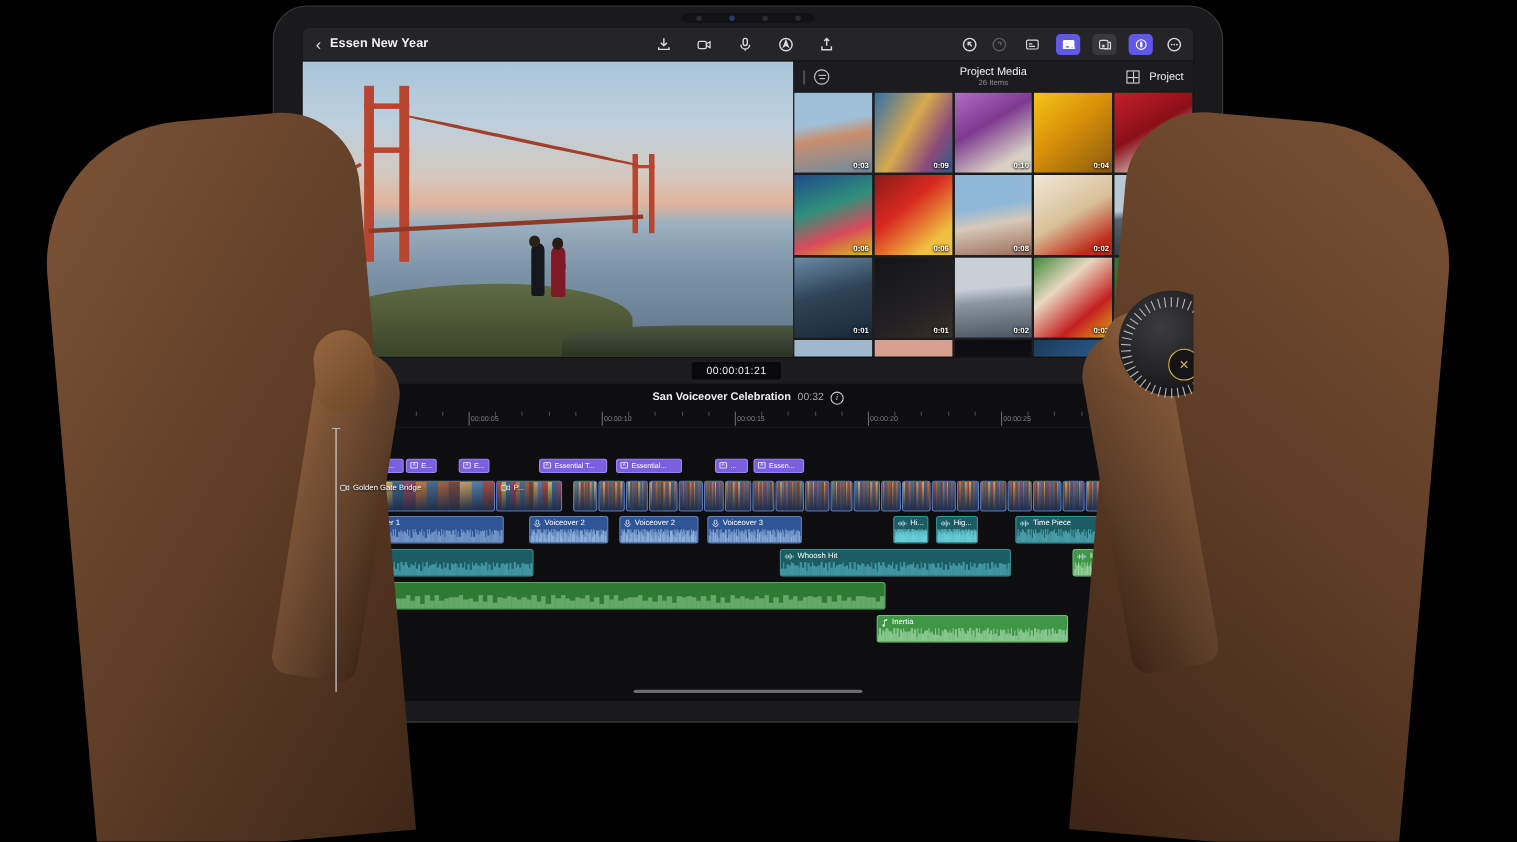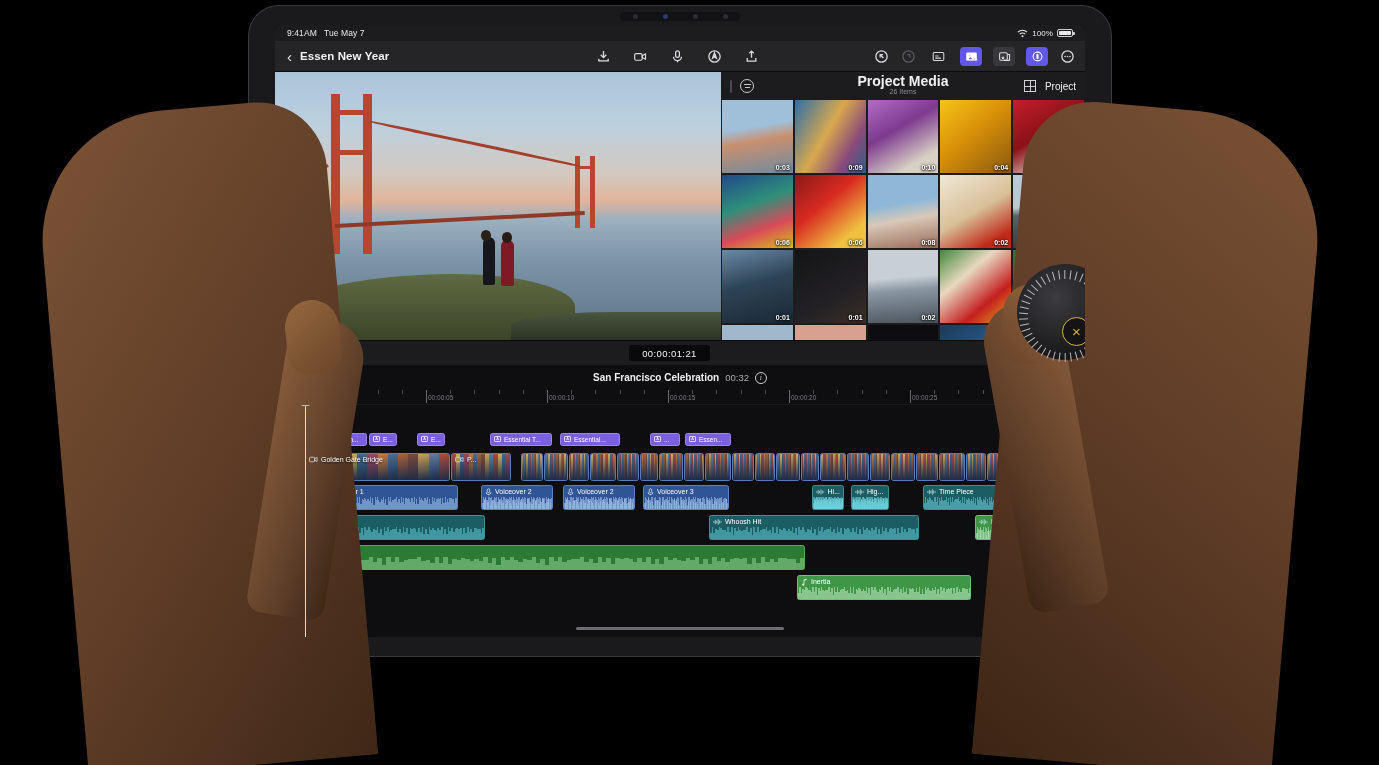--- a/index.html
+++ b/index.html
@@ -89,21 +89,21 @@
   .hill { position:absolute; background:linear-gradient(180deg,#5f6b43,#3c4429); }
 
   
   #media { flex:1; background:#1c1c1e; display:flex; flex-direction:column; }
   #media-head { height:28px; display:flex; align-items:center; padding:0 9px; position:relative; }
   .grip { width:2px;height:13px;background:#4a4a4e;border-radius:1px;margin-right:8px;}
   .circ-icon{width:14px;height:14px;border:1.1px solid #c8c8cc;border-radius:50%;display:flex;flex-direction:column;justify-content:center;align-items:center;gap:1.5px;}
   .circ-icon i{display:block;height:1px;background:#c8c8cc;}
   .circ-icon i:nth-child(1){width:7px;} .circ-icon i:nth-child(2){width:5px;}
   #media-head .titleblk{position:absolute;left:0;right:0;text-align:center;pointer-events:none;}
-  #media-head .t1{color:#f0f0f2;font-size:14px;font-weight:bold;line-height:11px;}
+  #media-head .t1{color:#f0f0f2;font-size:10px;font-weight:normal;line-height:11px;}
   #media-head .t2{color:#8e8e93;font-size:7px;line-height:9px;}
   #media-head .right{margin-left:auto;display:flex;align-items:center;gap:9px;z-index:2;}
   .gridicon{width:12px;height:12px;border:1.1px solid #d2d2d6;position:relative;}
   .gridicon::before{content:'';position:absolute;left:50%;top:0;bottom:0;width:1px;background:#d2d2d6;}
   .gridicon::after{content:'';position:absolute;top:50%;left:0;right:0;height:1px;background:#d2d2d6;}
   #media-head .select{color:#f0f0f2;font-size:10px;}
 
   #grid { flex:1; display:grid; grid-template-columns:repeat(5,1fr); gap:2px; padding:0 1px; align-content:start; overflow:hidden;}
   .cell { position:relative; height:73px; overflow:hidden; background:#222; }
   .cell .dur { position:absolute; right:3px; bottom:2px; color:#fff; font-size:7px;
@@ -176,37 +176,20 @@
   <div id="device">
     <div id="bezel-notch">
       <span class="cam"></span>
       <span class="cam blue"></span>
       <span class="cam"></span>
       <span class="cam"></span>
     </div>
 
     <div id="screen">
 
-      <div id="statusbar">
-        <div class="left">
-          <span>9:41AM</span>
-          <span>Tue May 7</span>
-        </div>
-        <div class="right">
-          <svg width="11" height="9" viewBox="0 0 12 9">
-              <path d="M1 3 A7 7 0 0 1 11 3" stroke="#e8e8ea" fill="none" stroke-width="1.2"></path>
-              <path d="M3 5.2 A4.2 4.2 0 0 1 9 5.2" stroke="#e8e8ea" fill="none" stroke-width="1.2"></path>
-              <circle cx="6" cy="7.6" r="1.1" fill="#e8e8ea"></circle>
-            </svg>
-          <span style="font-size:8px">100%</span>
-          <span class="batt">
-              <i></i>
-            </span>
-        </div>
-      </div>
 
       <div id="toolbar">
         <span class="back">‹</span>
         <span class="proj-title">Essen New Year</span>
 
         <div class="mid">
           <span class="ticon">
               <svg viewBox="0 0 16 16">
                 <path d="M8 2v7M5 6.2l3 3 3-3M3 10.5v2.2h10v-2.2"></path>
               </svg>
@@ -418,21 +401,21 @@
         <span class="tcbox">00:00:01:21</span>
         <span class="zoombox">
           <span>38</span>
           <span class="pct">%</span>
         </span>
         <span class="pipicon"></span>
       </div>
 
       <div id="timeline">
         <div id="tl-head">
-          <span class="name">San Francisco Celebration</span>
+          <span class="name">San Voiceover Celebration</span>
           <span class="dur">00:32</span>
           <span class="info-c">i</span>
           <span class="magic">
               <b></b>
               <b></b>
             </span>
         </div>
 
         <div id="ruler">
             <span class="tick" style="left: 30px;"></span>

